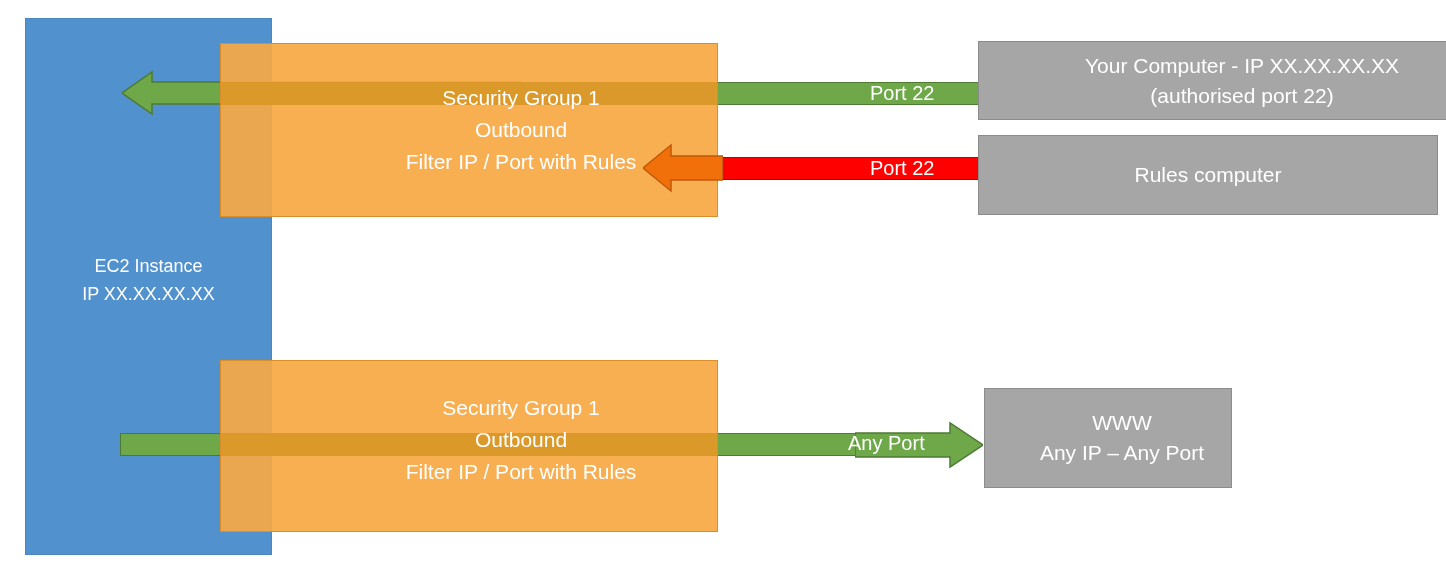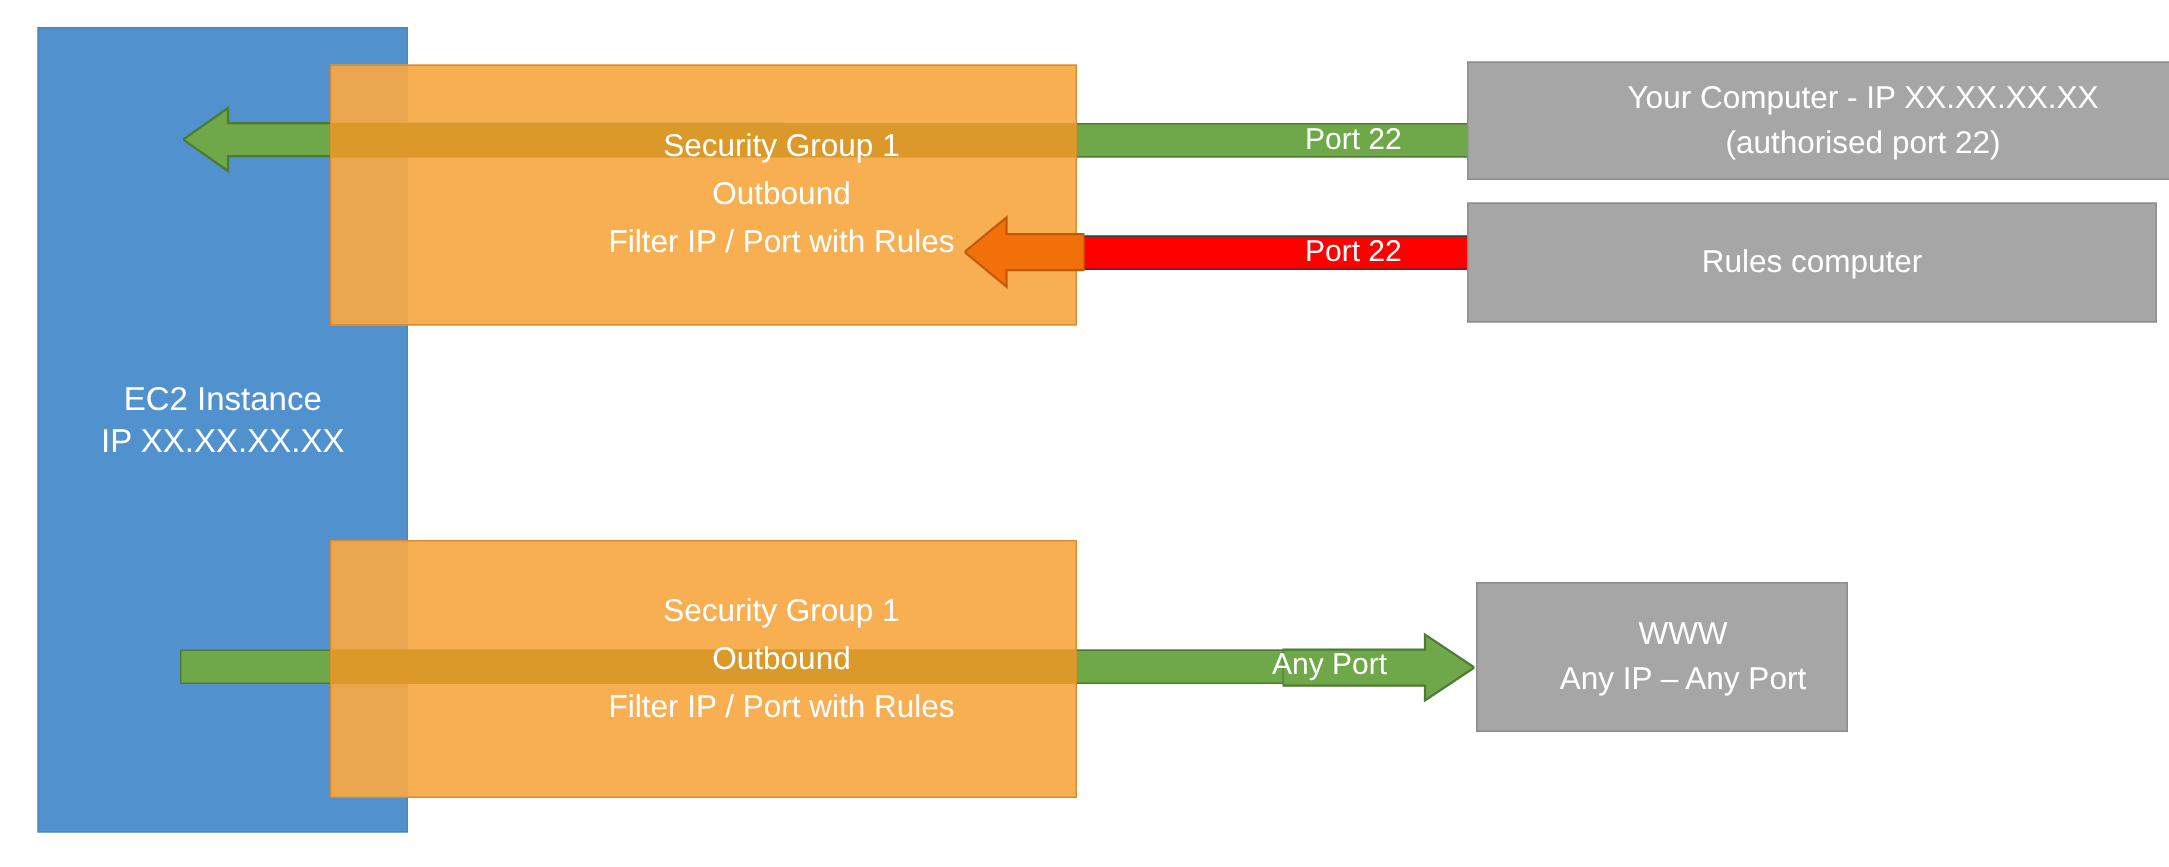--- a/index.html
+++ b/index.html
@@ -28,21 +28,21 @@
     box-sizing: border-box;
     z-index: 1;
   }
   .ec2-label {
     position: absolute;
     left: 25px;
     top: 252px;
     width: 247px;
     text-align: center;
     color: #ffffff;
-    font-size: 22px;
+    font-size: 18px;
     line-height: 28px;
     z-index: 6;
     pointer-events: none;
   }
 
   
   .sg-box {
     position: absolute;
     background: rgba(246,169,69,0.93);
     border: 1px solid #D98E2B;

